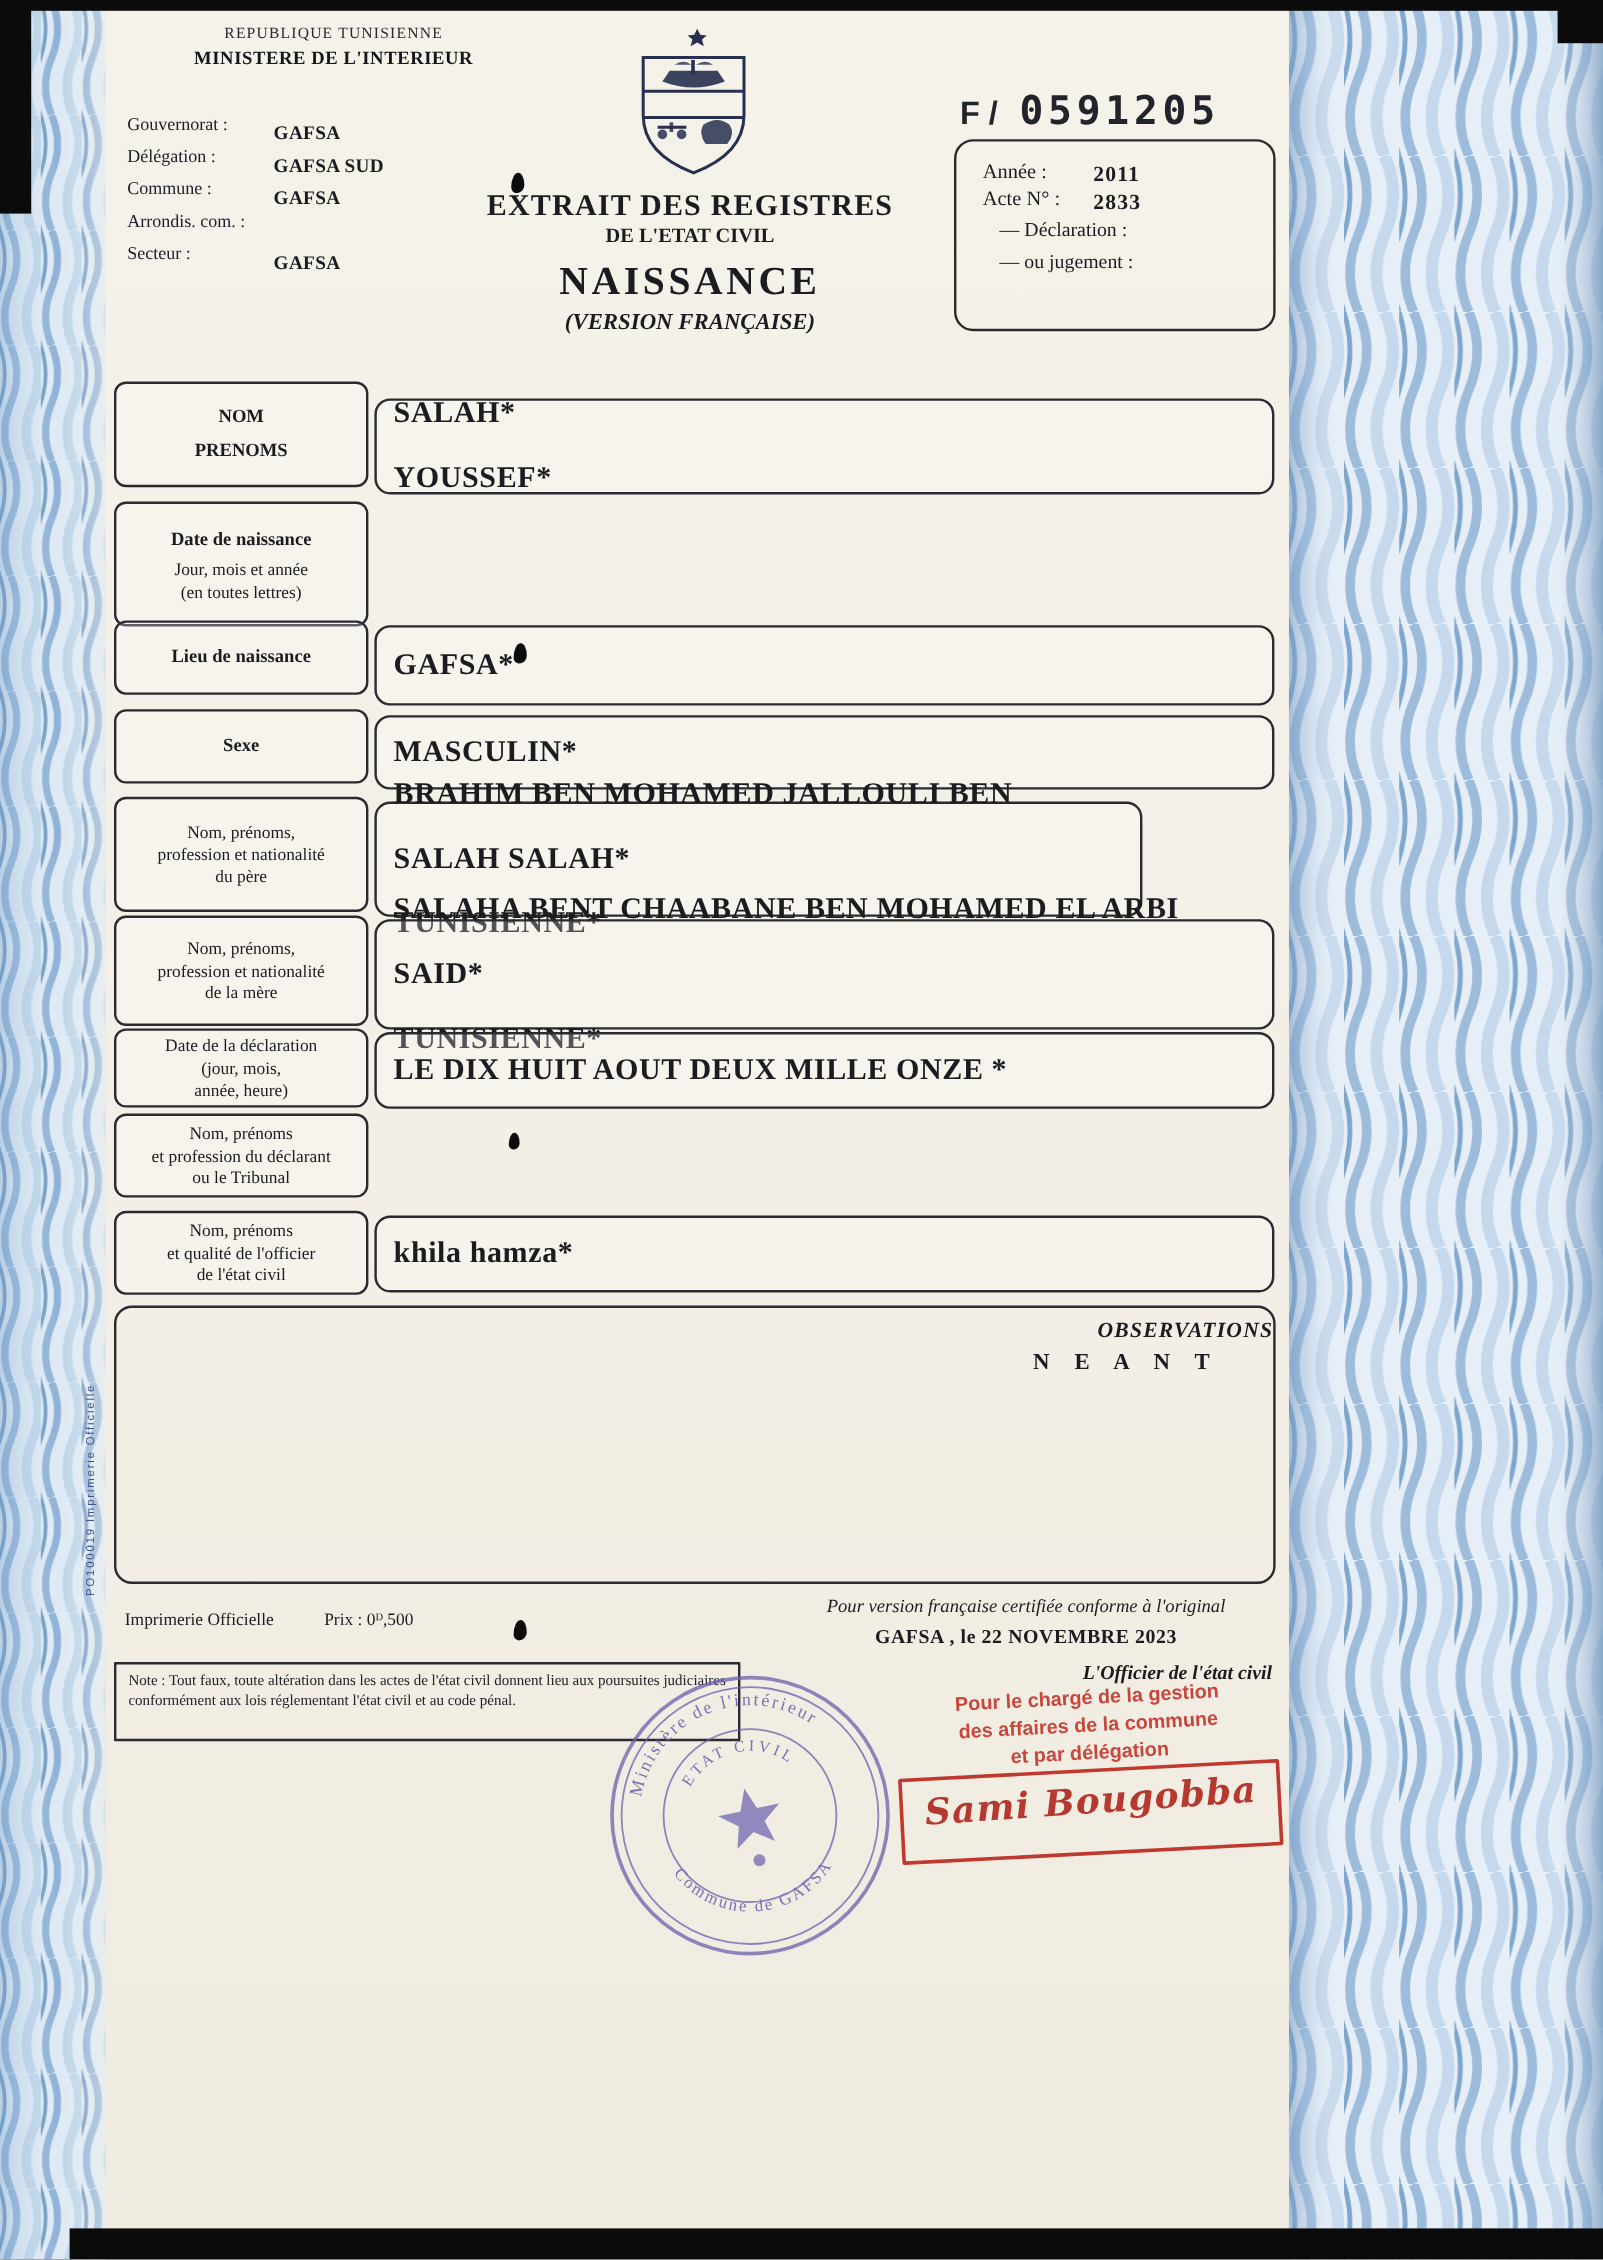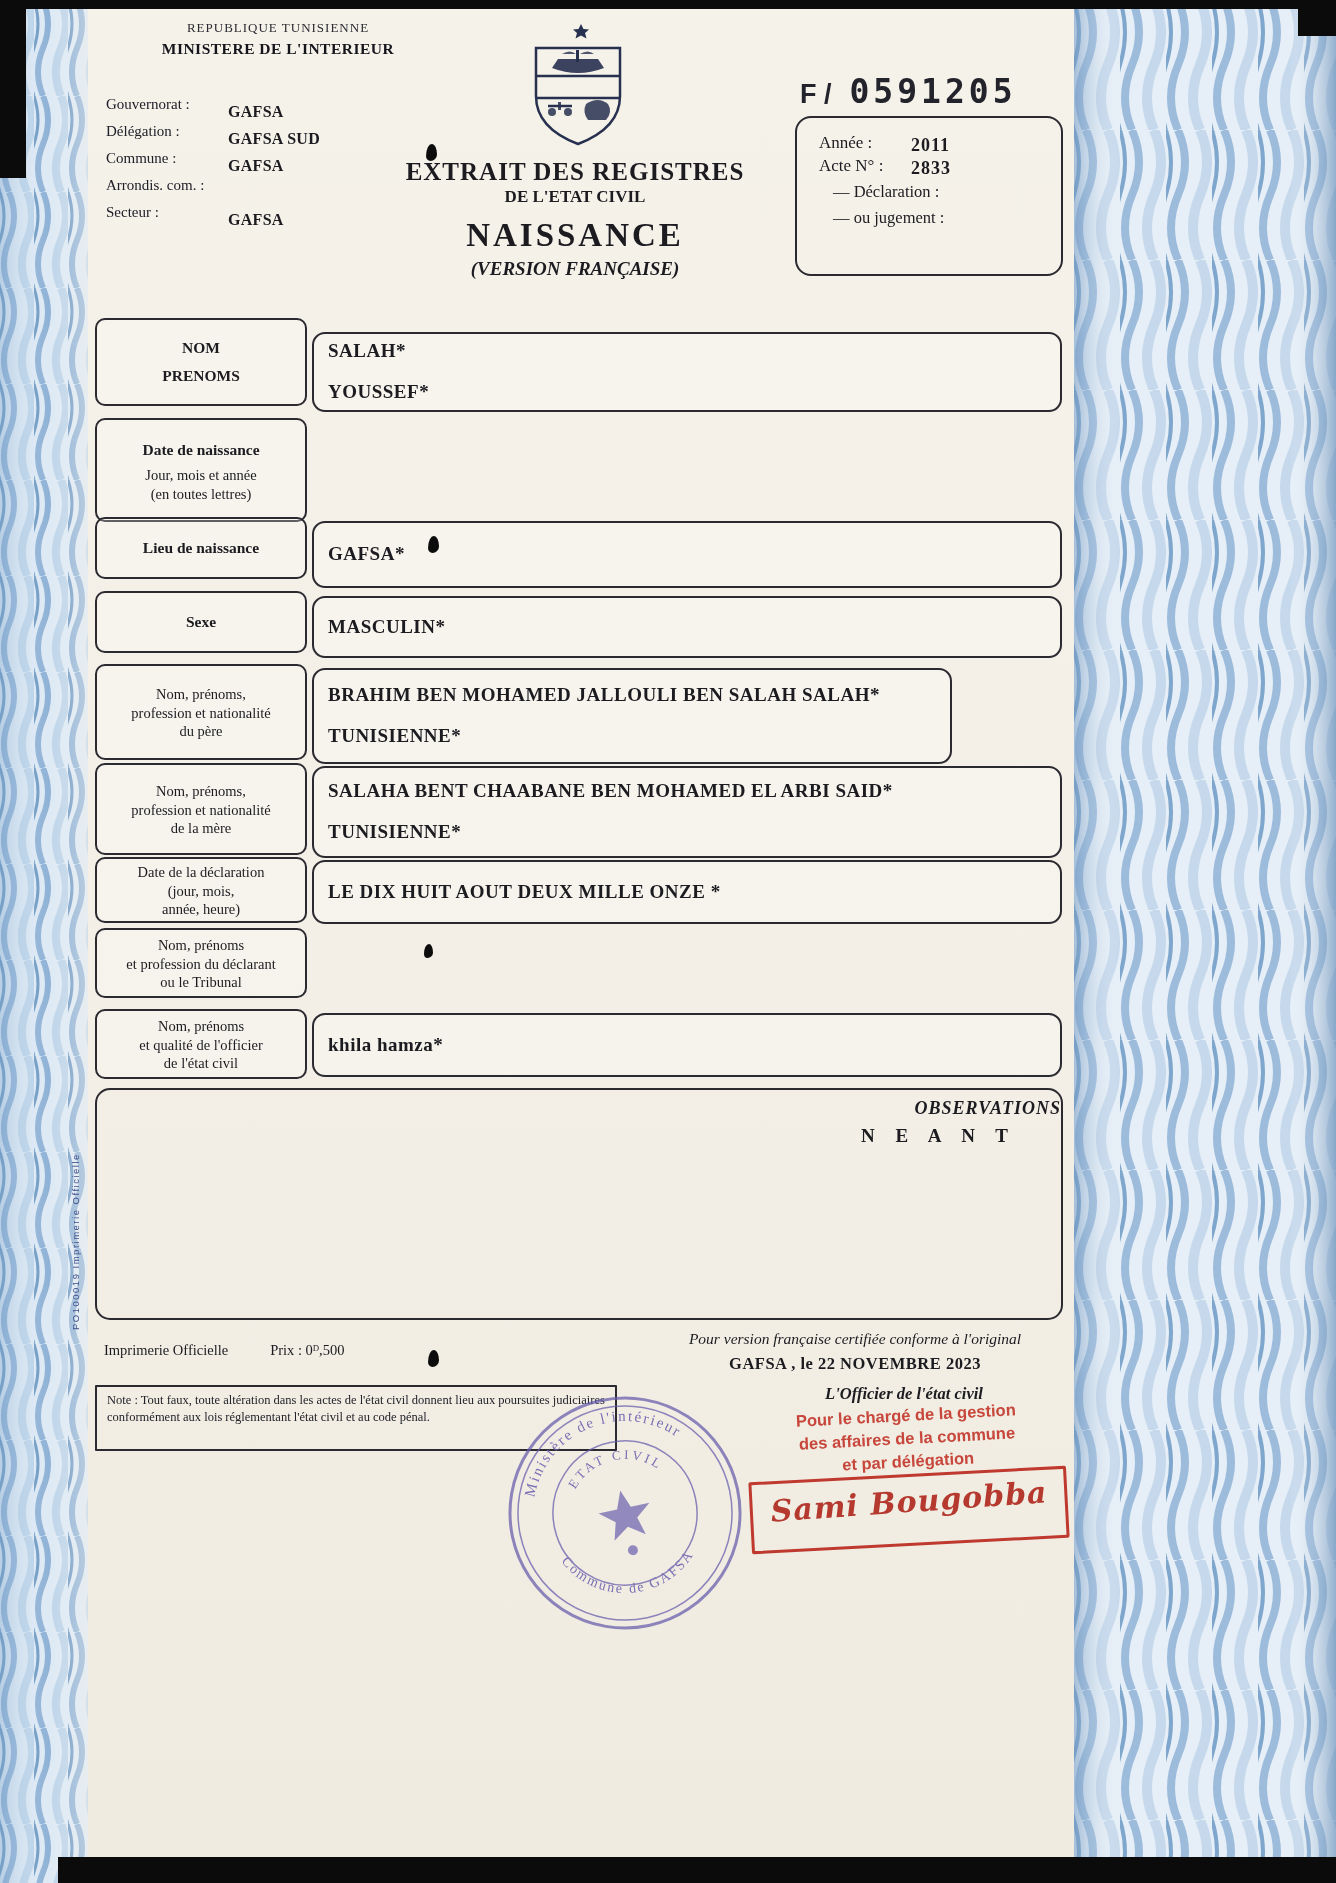--- a/index.html
+++ b/index.html
@@ -49,38 +49,38 @@
 
   
   .lbox { position:absolute; border:2px solid #2a2a30; border-radius:10px;
     display:flex; flex-direction:column; justify-content:center; align-items:center;
     text-align:center; z-index:2; background:rgba(255,255,255,0.25); padding:2px 6px; }
   .vbox { position:absolute; border:2px solid #2a2a30; border-radius:13px;
     display:flex; align-items:center; z-index:2; background:rgba(255,255,255,0.25); }
   .lbl-title { font-size:15.5px; font-weight:bold; white-space:pre-line; line-height:1.8; }
   .lbl-sub { font-size:14.5px; white-space:pre-line; line-height:1.3; margin-top:2px; }
   .lbl-title:empty, .lbl-sub:empty { display:none; }
-  .val { white-space:pre-line; line-height:2.15; font-weight:bold; font-size:19px;
+  .val { white-space:pre-line; line-height:2.15; font-weight:bold; font-size:25px;
     padding:0 14px; letter-spacing:0.5px; }
 
   .obsbox { position:absolute; left:95px; top:1088px; width:968px; height:232px;
     border:2px solid #2a2a30; border-radius:15px; z-index:2; text-align:right; padding-top:8px; }
   .obs-title { font-size:18px; font-weight:bold; font-style:italic; letter-spacing:1px; }
   .obs-value { font-size:19px; font-weight:bold; letter-spacing:8px; margin-top:6px; transform:translateX(-45px); }
 
   
   .printer-line { position:absolute; left:104px; top:1342px; z-index:2; font-size:14.5px; display:flex; gap:42px; }
   .certify { position:absolute; left:640px; top:1330px; width:430px; text-align:center;
     font-style:italic; font-size:15.5px; z-index:2; }
   .place-date { position:absolute; left:655px; top:1354px; width:400px; text-align:center;
     font-weight:bold; font-size:16.5px; z-index:2; letter-spacing:0.5px; }
   .notebox { position:absolute; left:95px; top:1385px; width:522px; height:66px;
     border:2px solid #2a2a30; border-radius:1px; z-index:2; padding:5px 10px;
     font-size:12.5px; line-height:1.35; color:#22222a; }
-  .officer-title { position:absolute; left:748px; top:1384px; width:312px; text-align:center;
+  .officer-title { position:absolute; left:748px; top:1384px; width:312px; text-align:right;
     font-weight:bold; font-style:italic; font-size:16.5px; z-index:3; }
   .red-lines { position:absolute; left:752px; top:1404px; width:310px; text-align:center;
     font-family:"Liberation Sans", sans-serif; font-weight:bold; color:#c8473c;
     font-size:16.5px; line-height:1.4; white-space:pre-line; transform:rotate(-3deg); z-index:3; }
   .red-box { position:absolute; left:750px; top:1474px; width:318px; height:72px;
     border:3px solid #c0392f; transform:rotate(-3deg); z-index:3; border-radius:2px; }
   .signature { position:absolute; left:756px; top:1484px; width:306px; text-align:center;
     font-size:30px; font-weight:bold; font-style:italic; color:#b5392e;
     transform:rotate(-4deg); z-index:4; font-family:"DejaVu Serif", serif; letter-spacing:1px; }
   .round-stamp { position:absolute; left:500px; top:1388px; z-index:3; transform:rotate(-12deg); opacity:0.88; }

